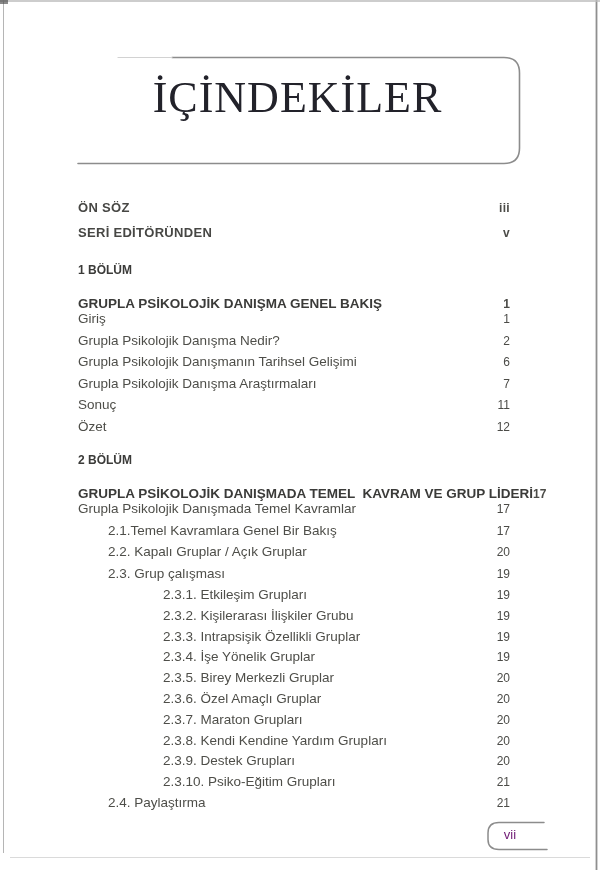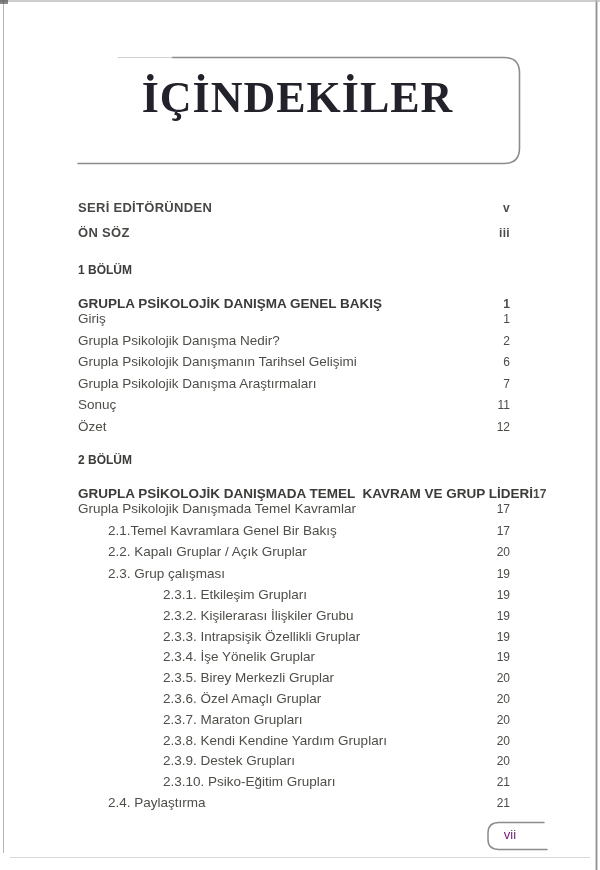--- a/index.html
+++ b/index.html
@@ -9,21 +9,21 @@
     font-family:"Liberation Sans", sans-serif;
   }
   .edges-svg {
     position:absolute; left:0; top:0; width:600px; height:870px;
     pointer-events:none; z-index:1;
   }
   .page-title {
     position:absolute; left:75px; top:72px; width:445px;
     text-align:center;
     font-family:"Liberation Serif", "DejaVu Serif", serif;
-    font-weight:700; font-size:44px; letter-spacing:1px;
+    font-weight:400; font-size:44px; letter-spacing:1px;
     color:#22222a; z-index:2;
   }
   .toc {
     position:absolute; left:78px; top:200px; width:432px; z-index:2;
   }
   .row {
     display:flex; align-items:baseline;
     height:21.5px; font-size:13.5px; color:#4e4e49;
   }
   .row .lbl { flex:0 0 auto; white-space:pre; }
@@ -54,26 +54,26 @@
   <path d="M 78 163.5 L 504 163.5 Q 519.5 163.5 519.5 148 L 519.5 73 Q 519.5 57.5 504 57.5 L 172 57.5" fill="none" stroke="#8c8c8c" stroke-width="1.6" stroke-linecap="round"></path>
   <path d="M 172 57.5 L 118 57.5" fill="none" stroke="#d2d2d2" stroke-width="1.2" stroke-linecap="round"></path>
 
   <path d="M 544 822.5 L 499 822.5 Q 488 822.5 488 833 L 488 839.5 Q 488 849.5 499 849.5 L 547 849.5" fill="none" stroke="#8c8c8c" stroke-width="1.5" stroke-linecap="round"></path>
 </svg>
 
 <div class="page-title">İÇİNDEKİLER</div>
 
 <div class="toc">
   <div class="row fm">
+    <span class="lbl">ÖN SÖZ</span>
+    <span class="pg">iii</span>
+  </div>
+  <div class="row fm">
     <span class="lbl">SERİ EDİTÖRÜNDEN</span>
     <span class="pg">v</span>
-  </div>
-  <div class="row fm">
-    <span class="lbl">ÖN SÖZ</span>
-    <span class="pg">iii</span>
   </div>
 
   <div class="row ch">
     <span class="lbl">1 BÖLÜM</span>
   </div>
   <div class="row cht">
     <span class="lbl">GRUPLA PSİKOLOJİK DANIŞMA GENEL BAKIŞ</span>
     <span class="pg">1</span>
   </div>
   <div class="row">

